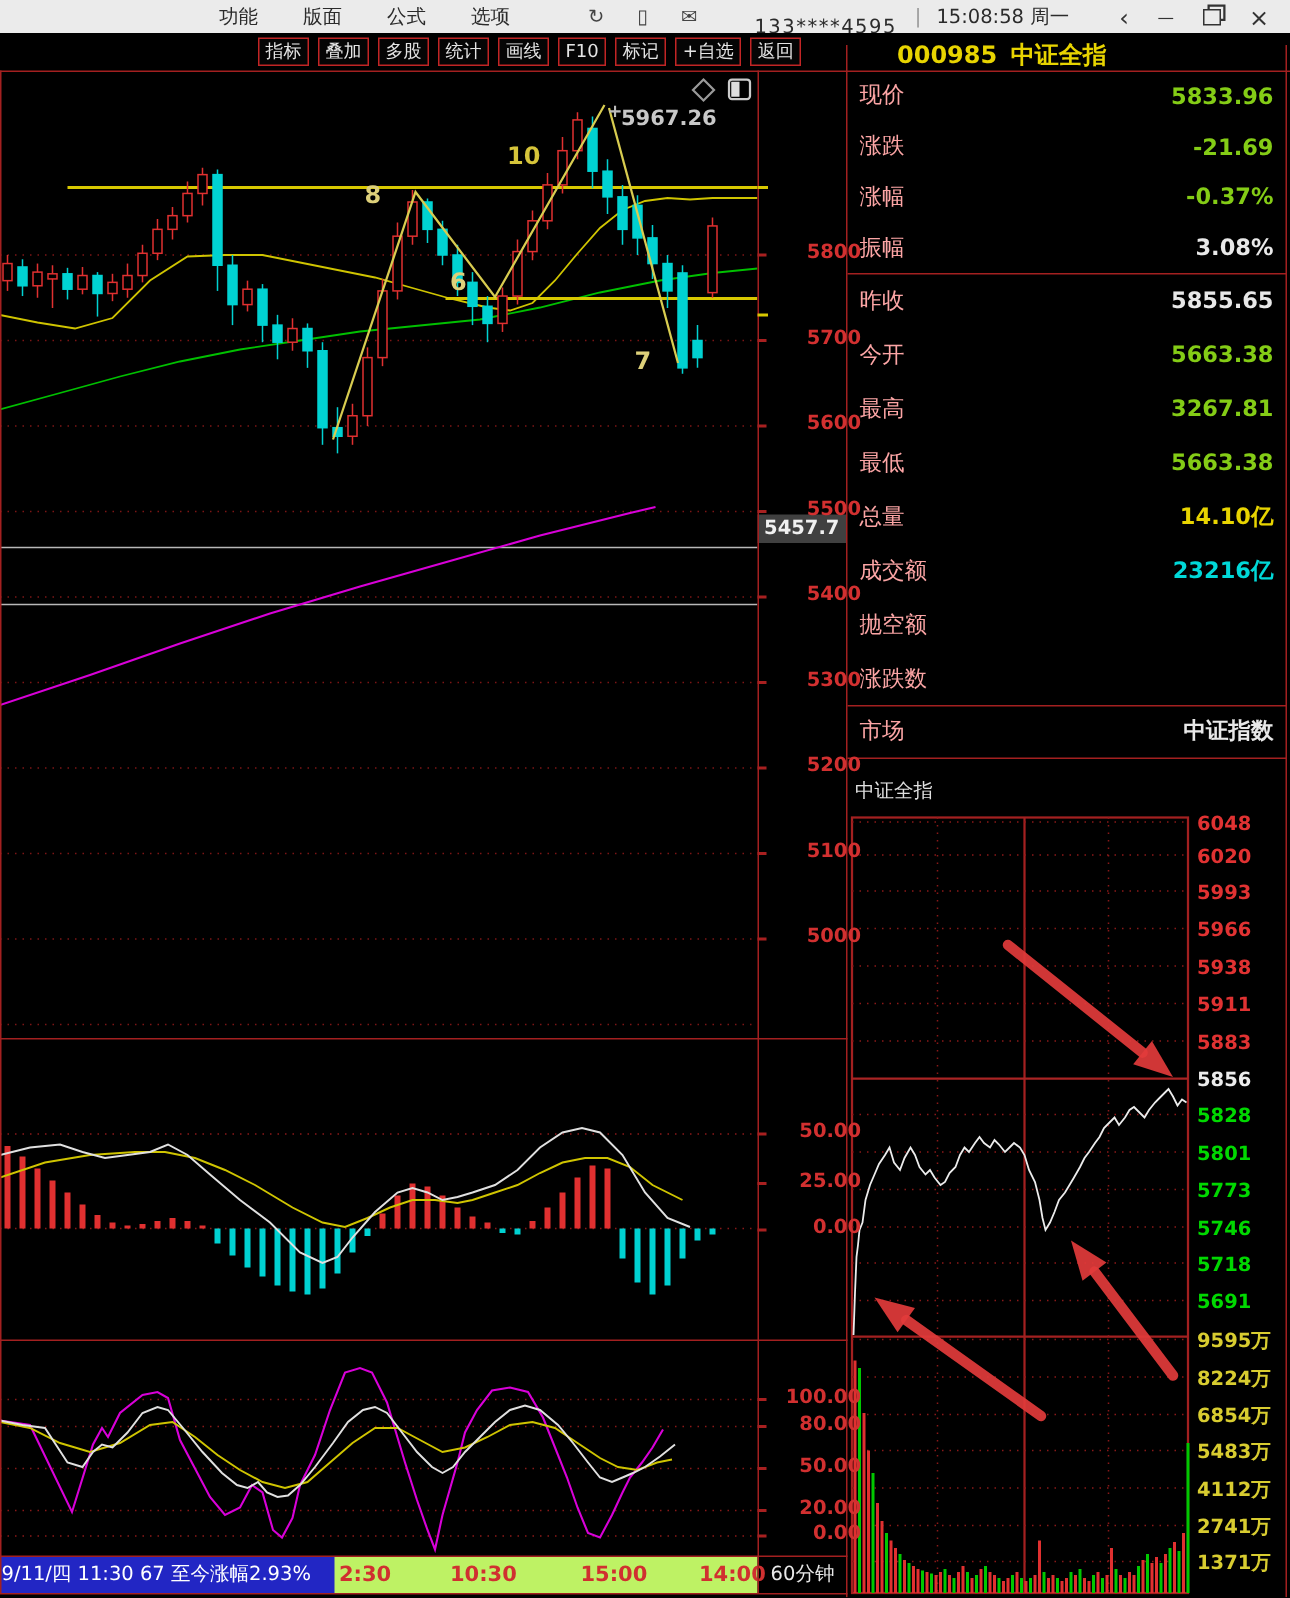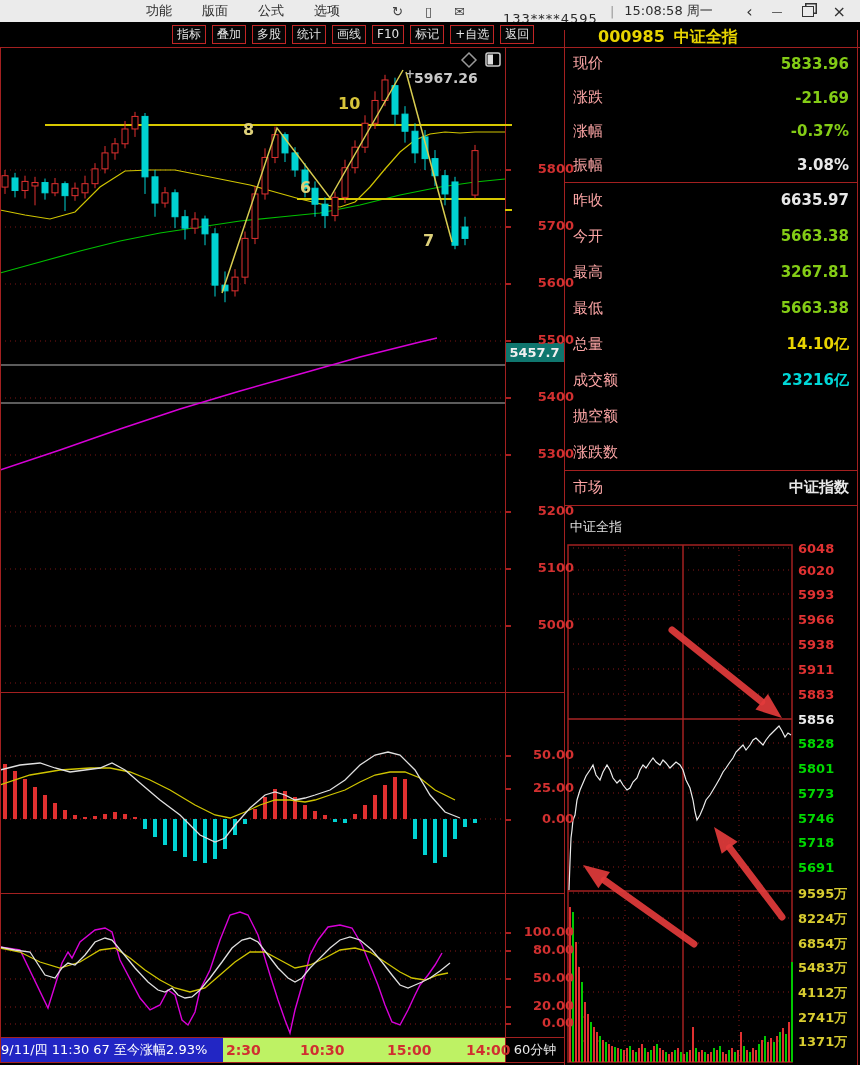--- a/index.html
+++ b/index.html
@@ -24,21 +24,21 @@
   .stock-title{position:absolute;left:598px;top:5px;font-size:16px;font-weight:bold;color:#e8d400;}
   .stock-title .name{margin-left:9px;}
   
   .hline,.vline{position:absolute;background:#a32020;}
   .hline{height:1px;} .vline{width:1px;}
   
   .axis-label{position:absolute;left:505px;width:53px;text-align:right;color:#d23030;
     font-size:13px;font-weight:bold;line-height:14px;margin-left:16px;}
   .tick{position:absolute;width:6px;height:2px;background:#a82020;}
   .ytick{position:absolute;width:7px;height:2px;background:#d8c800;}
-  .badge{position:absolute;left:505px;top:343px;width:59px;height:19px;background:#0f766e;
+  .badge{position:absolute;left:505px;top:343px;width:59px;height:19px;background:#404040;
     color:#f0f0f0;font-size:13px;font-weight:bold;text-align:center;line-height:19px;}
   .period-cell{position:absolute;left:505px;top:1038px;width:60px;height:24px;color:#e8e8e8;
     font-size:13px;text-align:center;line-height:24px;}
   
   .q-box{position:absolute;left:567px;width:290px;display:flex;flex-direction:column;justify-content:space-around;}
   .q-row{display:flex;justify-content:space-between;align-items:center;padding:0 8px 0 6px;}
   .q-label{color:#fca5a5;font-size:15px;}
   .q-val{font-size:15px;font-weight:bold;}
   .g{color:#84cc16}.w{color:#e8e8e8}.y{color:#e8d400}.c{color:#00d8d8}.r{color:#e83030}
   .intraday-title{position:absolute;left:570px;top:518px;color:#e0e0e0;font-size:13px;}
@@ -314,21 +314,21 @@
         <span class="q-val g">-0.37%</span>
       </div>
       <div class="q-row">
         <span class="q-label">振幅</span>
         <span class="q-val w">3.08%</span>
       </div>
     </div>
   <div class="q-box" id="qBox2" style="top:182px;height:288px;">
       <div class="q-row">
         <span class="q-label">昨收</span>
-        <span class="q-val w">6635.97</span>
+        <span class="q-val w">5855.65</span>
       </div>
       <div class="q-row">
         <span class="q-label">今开</span>
         <span class="q-val g">5663.38</span>
       </div>
       <div class="q-row">
         <span class="q-label">最高</span>
         <span class="q-val g">3267.81</span>
       </div>
       <div class="q-row">

